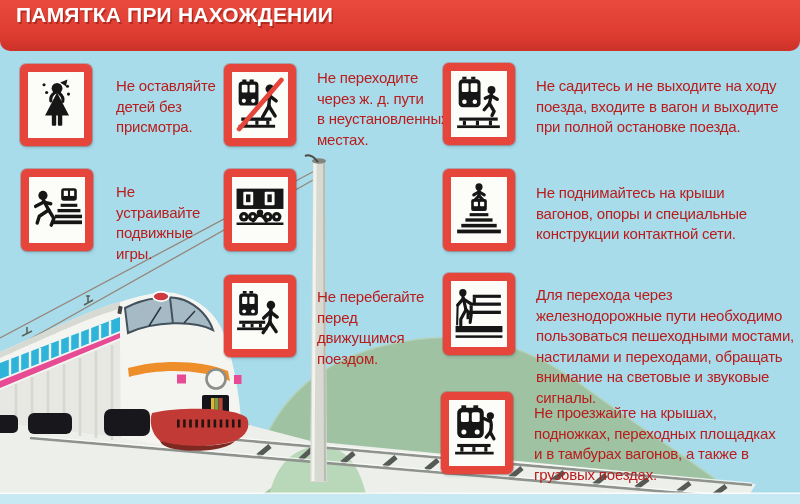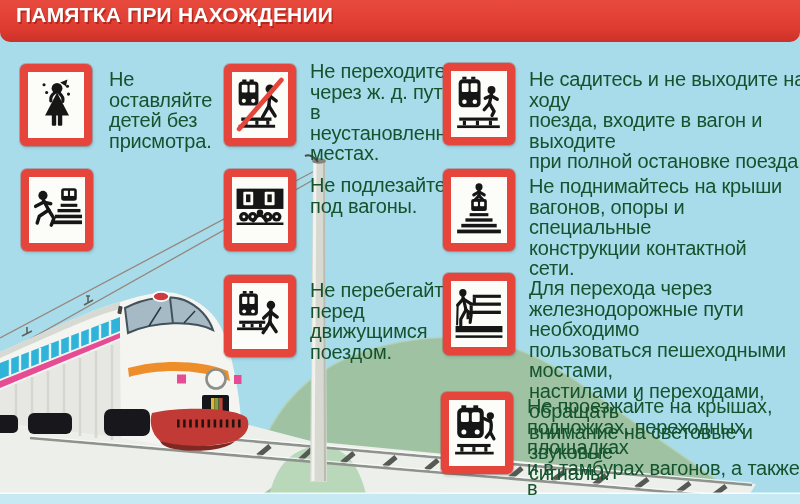--- a/index.html
+++ b/index.html
@@ -1,29 +1,29 @@
 <!DOCTYPE html>
 <html><head>
 <meta charset="utf-8">
 <style>
   html,body{margin:0;padding:0;}
   body{width:800px;height:504px;overflow:hidden;font-family:"Liberation Sans",sans-serif;}
   .poster{position:relative;width:800px;height:504px;background:#a8dcea;overflow:hidden;}
   #scene{position:absolute;left:0;top:0;z-index:1;}
-  .banner{position:absolute;left:0;top:0;width:800px;height:42px;z-index:5;
+  .banner{position:absolute;left:0;top:0;width:800px;height:51px;z-index:5;
           background:linear-gradient(180deg,#e84a3d 0%,#de3b30 70%,#cb3127 100%);
           border-radius:0 0 10px 10px;padding:4px 0 0 16px;box-sizing:border-box;}
   .banner div{color:#fff;font-weight:700;font-size:21px;line-height:22px;letter-spacing:0.2px;
           text-shadow:1.5px 2px 0 rgba(130,20,12,.5);}
   .sign{position:absolute;width:72px;height:82px;background:#e6453c;border-radius:6px;z-index:4;
         box-shadow:0 0 0 1px rgba(175,40,30,.3),1px 2px 3px rgba(50,90,105,.25);}
   .sign-inner{position:absolute;left:8px;top:8px;right:8px;bottom:8px;background:#fcfcf9;
         display:flex;align-items:center;justify-content:center;}
   .sign-inner svg{display:block;}
-  .txt{position:absolute;z-index:4;margin:5px;font-size:20px;line-height:20.5px;color:#14532d;
+  .txt{position:absolute;z-index:4;margin:12px;font-size:15px;line-height:20.5px;color:#b91c1c;
         white-space:pre-line;letter-spacing:-0.2px;}
   
   .s1{left:20px;top:64px}   .t1{left:104px;top:64px;width:130px}
   .s2{left:21px;top:169px}  .t2{left:104px;top:170px;width:125px}
   .s3{left:224px;top:64px}  .t3{left:305px;top:56px;width:155px}
   .s4{left:224px;top:169px} .t4{left:305px;top:170px;width:145px}
   .s5{left:224px;top:275px} .t5{left:305px;top:275px;width:145px}
   .s6{left:443px;top:63px}  .t6{left:524px;top:64px;width:280px}
   .s7{left:443px;top:169px} .t7{left:524px;top:171px;width:265px}
   .s8{left:443px;top:273px} .t8{left:524px;top:273px;width:285px}
@@ -192,20 +192,24 @@
       <g fill="none" stroke="#161616" stroke-width="3.3" stroke-linecap="round" stroke-linejoin="round">
         <path d="M11 17.5 L16 27"></path>
             <path d="M11 19.5 L3.5 23.5"></path>
             <path d="M11 19.5 L18 21"></path>
         <path d="M16 27 L7 33 L5 39.5"></path>
             <path d="M16 27 L21 35 L18.5 41.5"></path>
       </g>
     </svg>
   </div>
     </div>
+  <p class="txt t2">Не
+устраивайте
+подвижные
+игры.</p>
 
   <div class="sign s3">
       <div class="sign-inner">
     <svg width="50" height="60" viewBox="0 0 48 54">
       <g fill="#161616">
         <rect x="7" y="2.5" width="4" height="3"></rect>
             <rect x="14" y="2.5" width="4" height="3"></rect>
         <rect x="3.5" y="4.5" width="19" height="23" rx="3.5"></rect>
         <circle cx="33.5" cy="11.5" r="4.2"></circle>
         <rect x="6" y="39" width="29" height="3.2"></rect>
@@ -255,22 +259,20 @@
       <circle cx="31.5" cy="33.5" r="1.4" fill="#fcfcf9"></circle>
           <circle cx="40" cy="33.5" r="1.4" fill="#fcfcf9"></circle>
       <g fill="none" stroke="#161616" stroke-width="3" stroke-linecap="round">
         <path d="M20.5 33.5 Q24 30.5 27.5 34"></path>
             <path d="M20.5 33.5 L17.5 37.5"></path>
             <path d="M27.5 34 L30 38"></path>
       </g>
     </svg>
   </div>
     </div>
-  <p class="txt t4">Не подлезайте
-под вагоны.</p>
 
   <div class="sign s5">
       <div class="sign-inner">
     <svg width="50" height="60" viewBox="0 0 48 54">
       <g fill="#161616">
         <rect x="7.5" y="3" width="3.6" height="2.6"></rect>
             <rect x="13.8" y="3" width="3.6" height="2.6"></rect>
         <rect x="4" y="5.5" width="18" height="21" rx="3"></rect>
         <rect x="4" y="31.5" width="25" height="3"></rect>
             <rect x="7" y="34.5" width="2.8" height="3.5"></rect>

